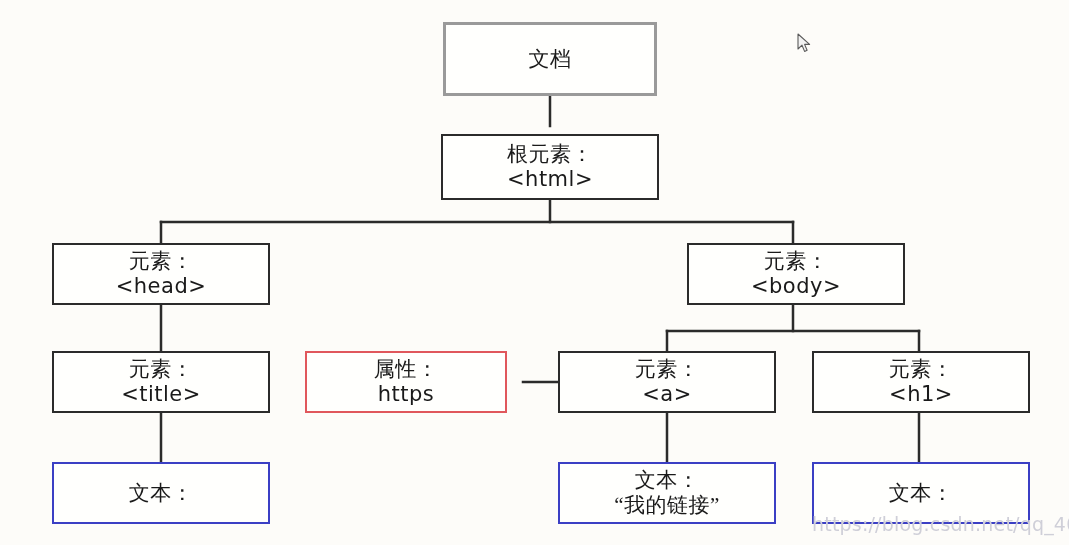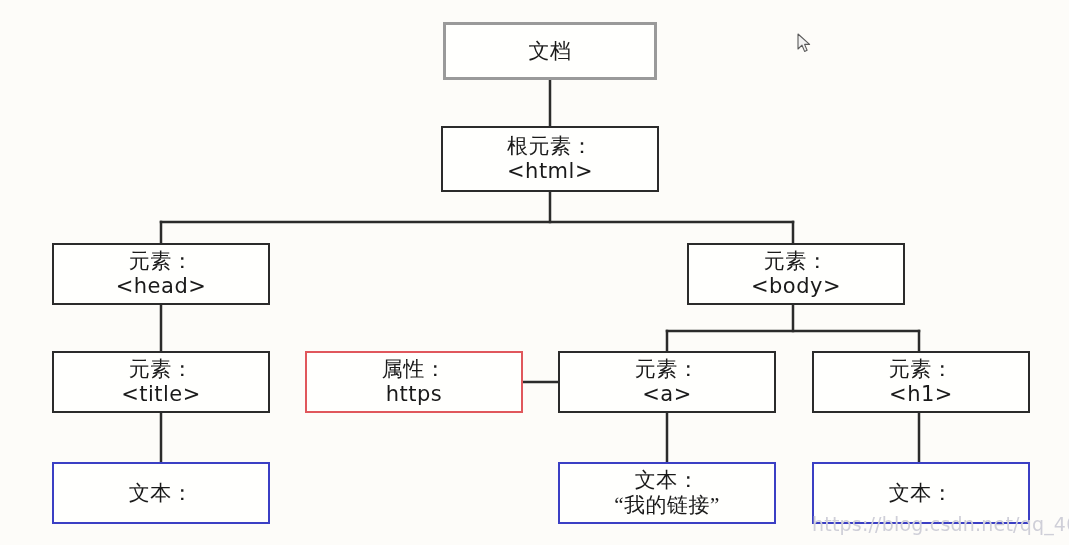--- a/index.html
+++ b/index.html
@@ -87,40 +87,40 @@
         <line x1="667" y1="331" x2="919" y2="331" stroke="#2b2b2b"></line>
         <line x1="667" y1="331" x2="667" y2="351" stroke="#2b2b2b"></line>
         <line x1="919" y1="331" x2="919" y2="351" stroke="#2b2b2b"></line>
         <line x1="523" y1="382" x2="558" y2="382" stroke="#2b2b2b"></line>
         <line x1="667" y1="413" x2="667" y2="462" stroke="#2b2b2b"></line>
         <line x1="919" y1="413" x2="919" y2="462" stroke="#2b2b2b"></line>
       </g>
   </svg>
 
   <div id="node-layer">
-      <div class="node border-gray single" style="left: 443px; top: 22px; width: 214px; height: 58px;">
+      <div class="node border-gray single" style="left: 443px; top: 22px; width: 214px; height: 74px;">
         <span class="l1">文档</span>
       </div>
-      <div class="node border-black" style="left: 441px; top: 126px; width: 218px; height: 66px;">
+      <div class="node border-black" style="left: 441px; top: 134px; width: 218px; height: 66px;">
         <span class="l1">根元素：</span>
         <span class="l2">&lt;html&gt;</span>
       </div>
       <div class="node border-black" style="left: 52px; top: 243px; width: 218px; height: 62px;">
         <span class="l1">元素：</span>
         <span class="l2">&lt;head&gt;</span>
       </div>
       <div class="node border-black" style="left: 687px; top: 243px; width: 218px; height: 62px;">
         <span class="l1">元素：</span>
         <span class="l2">&lt;body&gt;</span>
       </div>
       <div class="node border-black" style="left: 52px; top: 351px; width: 218px; height: 62px;">
         <span class="l1">元素：</span>
         <span class="l2">&lt;title&gt;</span>
       </div>
-      <div class="node border-red" style="left: 305px; top: 351px; width: 218px; height: 62px;">
+      <div class="node border-red" style="left: 305px; top: 351px; width: 202px; height: 62px;">
         <span class="l1">属性：</span>
         <span class="l2">https</span>
       </div>
       <div class="node border-black" style="left: 558px; top: 351px; width: 218px; height: 62px;">
         <span class="l1">元素：</span>
         <span class="l2">&lt;a&gt;</span>
       </div>
       <div class="node border-black" style="left: 812px; top: 351px; width: 218px; height: 62px;">
         <span class="l1">元素：</span>
         <span class="l2">&lt;h1&gt;</span>

